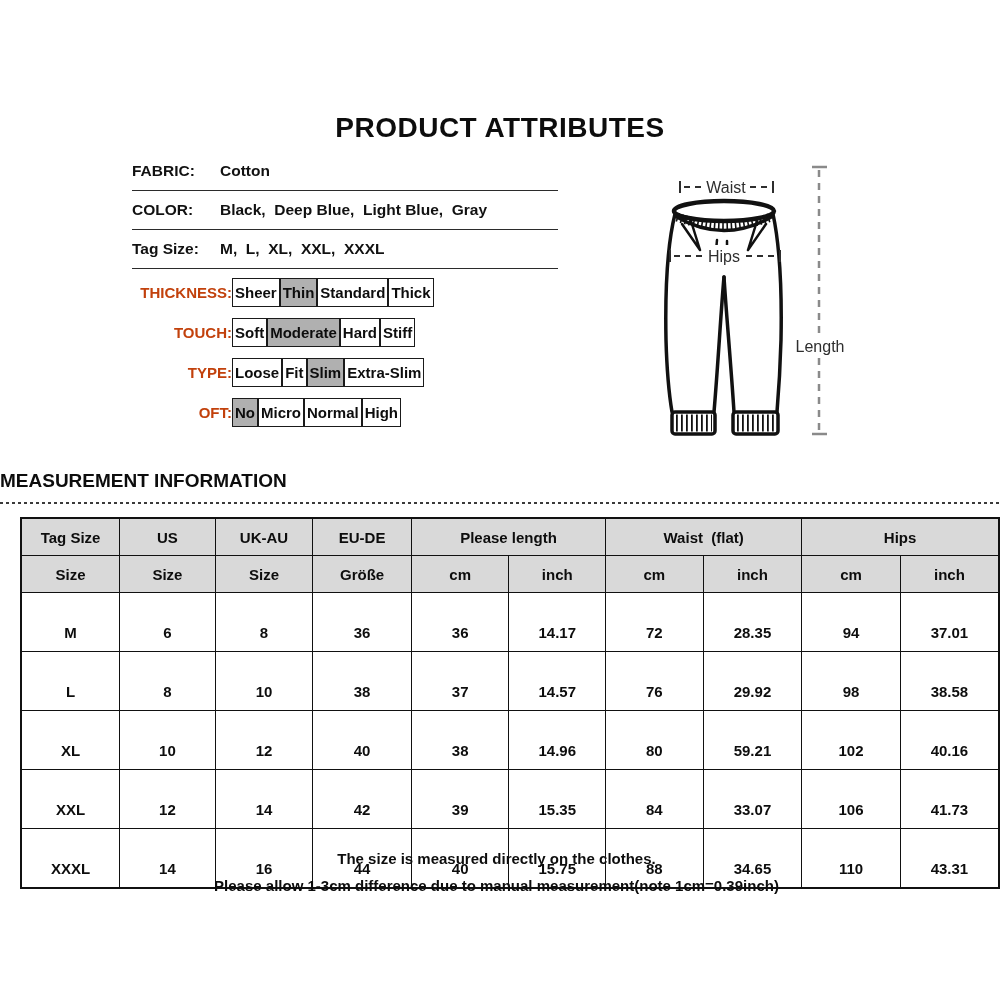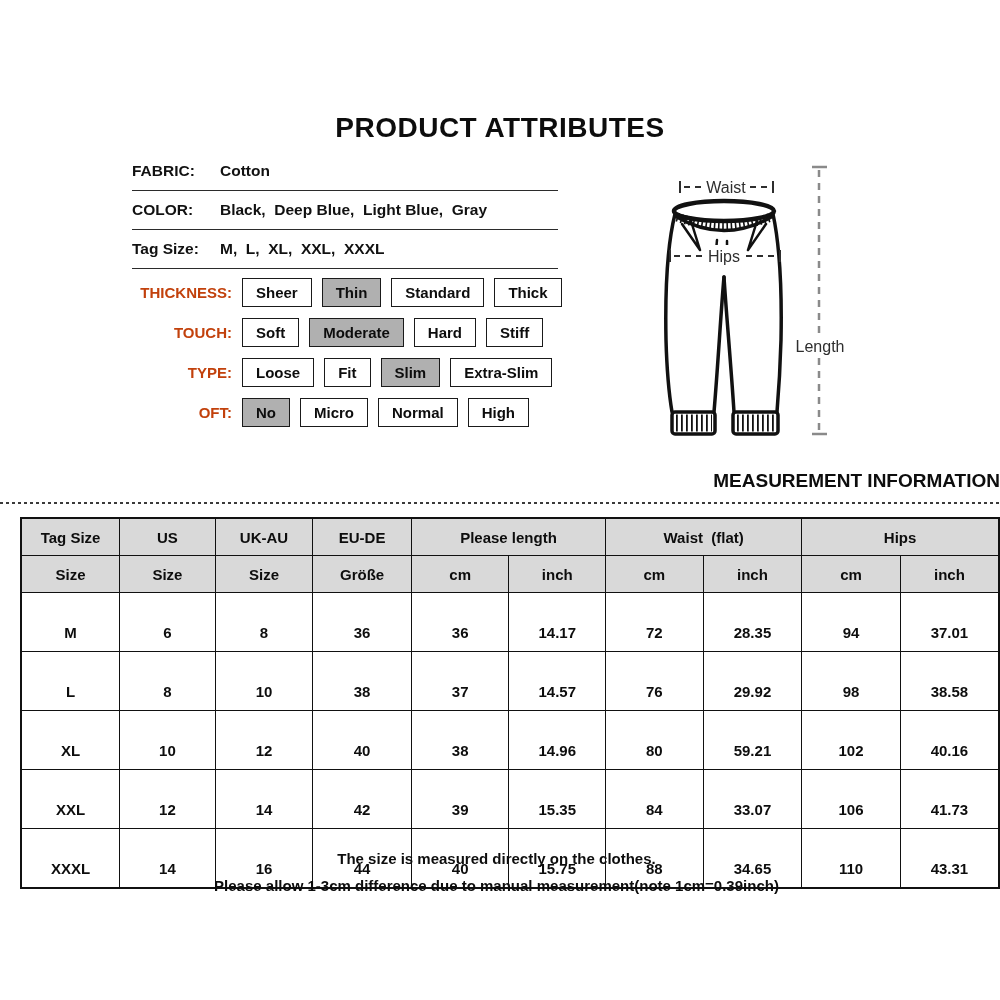--- a/index.html
+++ b/index.html
@@ -6,41 +6,41 @@
   #canvas{
     position:relative;width:1000px;height:1000px;background:#ffffff;
     font-family:"Liberation Sans", sans-serif;color:#111;overflow:hidden;
   }
   
   .page-title{
     position:absolute;top:112px;left:0;width:1000px;text-align:center;
     font-size:28px;font-weight:bold;letter-spacing:.5px;color:#0d0d0d;
   }
   .section-title{
-    position:absolute;top:470px;left:0;width:1000px;text-align:right;
+    position:absolute;top:470px;left:0;width:1000px;text-align:left;
     font-size:19px;font-weight:bold;color:#0d0d0d;
   }
   
   .attr-block{position:absolute;left:132px;top:152px;width:426px;}
   .attr-row{
     display:flex;align-items:center;height:38px;
     border-bottom:1.5px solid #2b2b2b;
   }
   .attr-label{width:88px;font-size:15.5px;font-weight:bold;flex:0 0 auto;}
   .attr-value{font-size:15.5px;font-weight:bold;}
   
   .opts-block{position:absolute;left:132px;top:272px;width:440px;}
   .opt-row{display:flex;align-items:center;height:40px;}
   .opt-label{
     width:100px;flex:0 0 auto;text-align:right;
     font-size:15px;font-weight:bold;color:#c2410c;
   }
   .opt{
     display:inline-flex;align-items:center;justify-content:center;
-    height:29px;margin-left:10px;padding:0 13px;background:#ffffff;
+    height:29px;padding:0 2px;background:#ffffff;
     border:1.6px solid #1a1a1a;font-size:15px;font-weight:bold;color:#0d0d0d;
     box-sizing:border-box;
   }
   .opt.sel{background:#b0b0b0;}
   
   .dotted-sep{
     position:absolute;left:0;top:502px;width:1000px;height:2px;
     background:repeating-linear-gradient(90deg,#3a3a3a 0 3px,transparent 3px 6px);
   }
   

